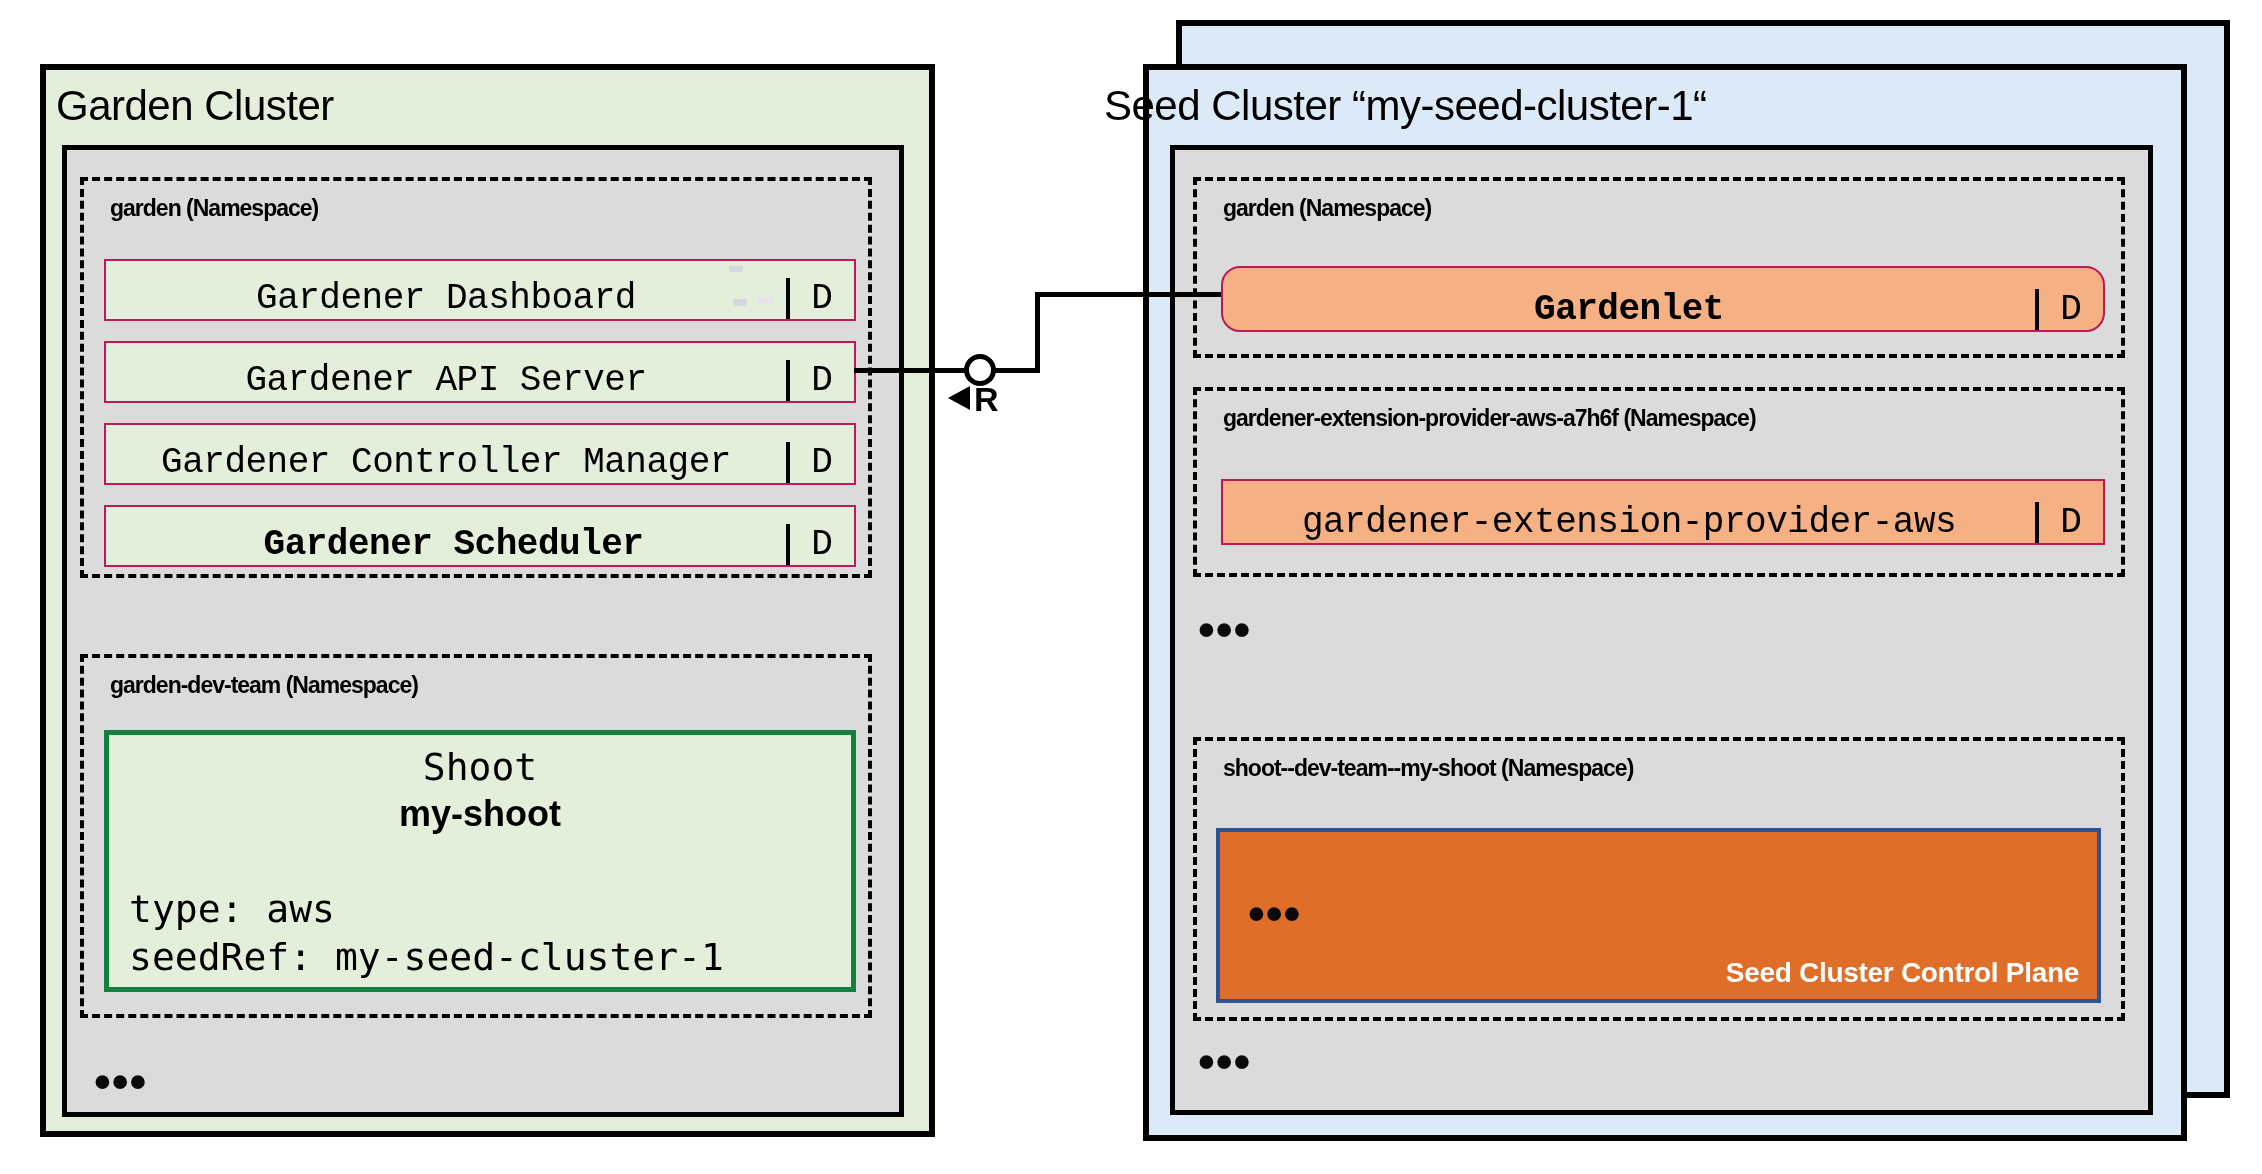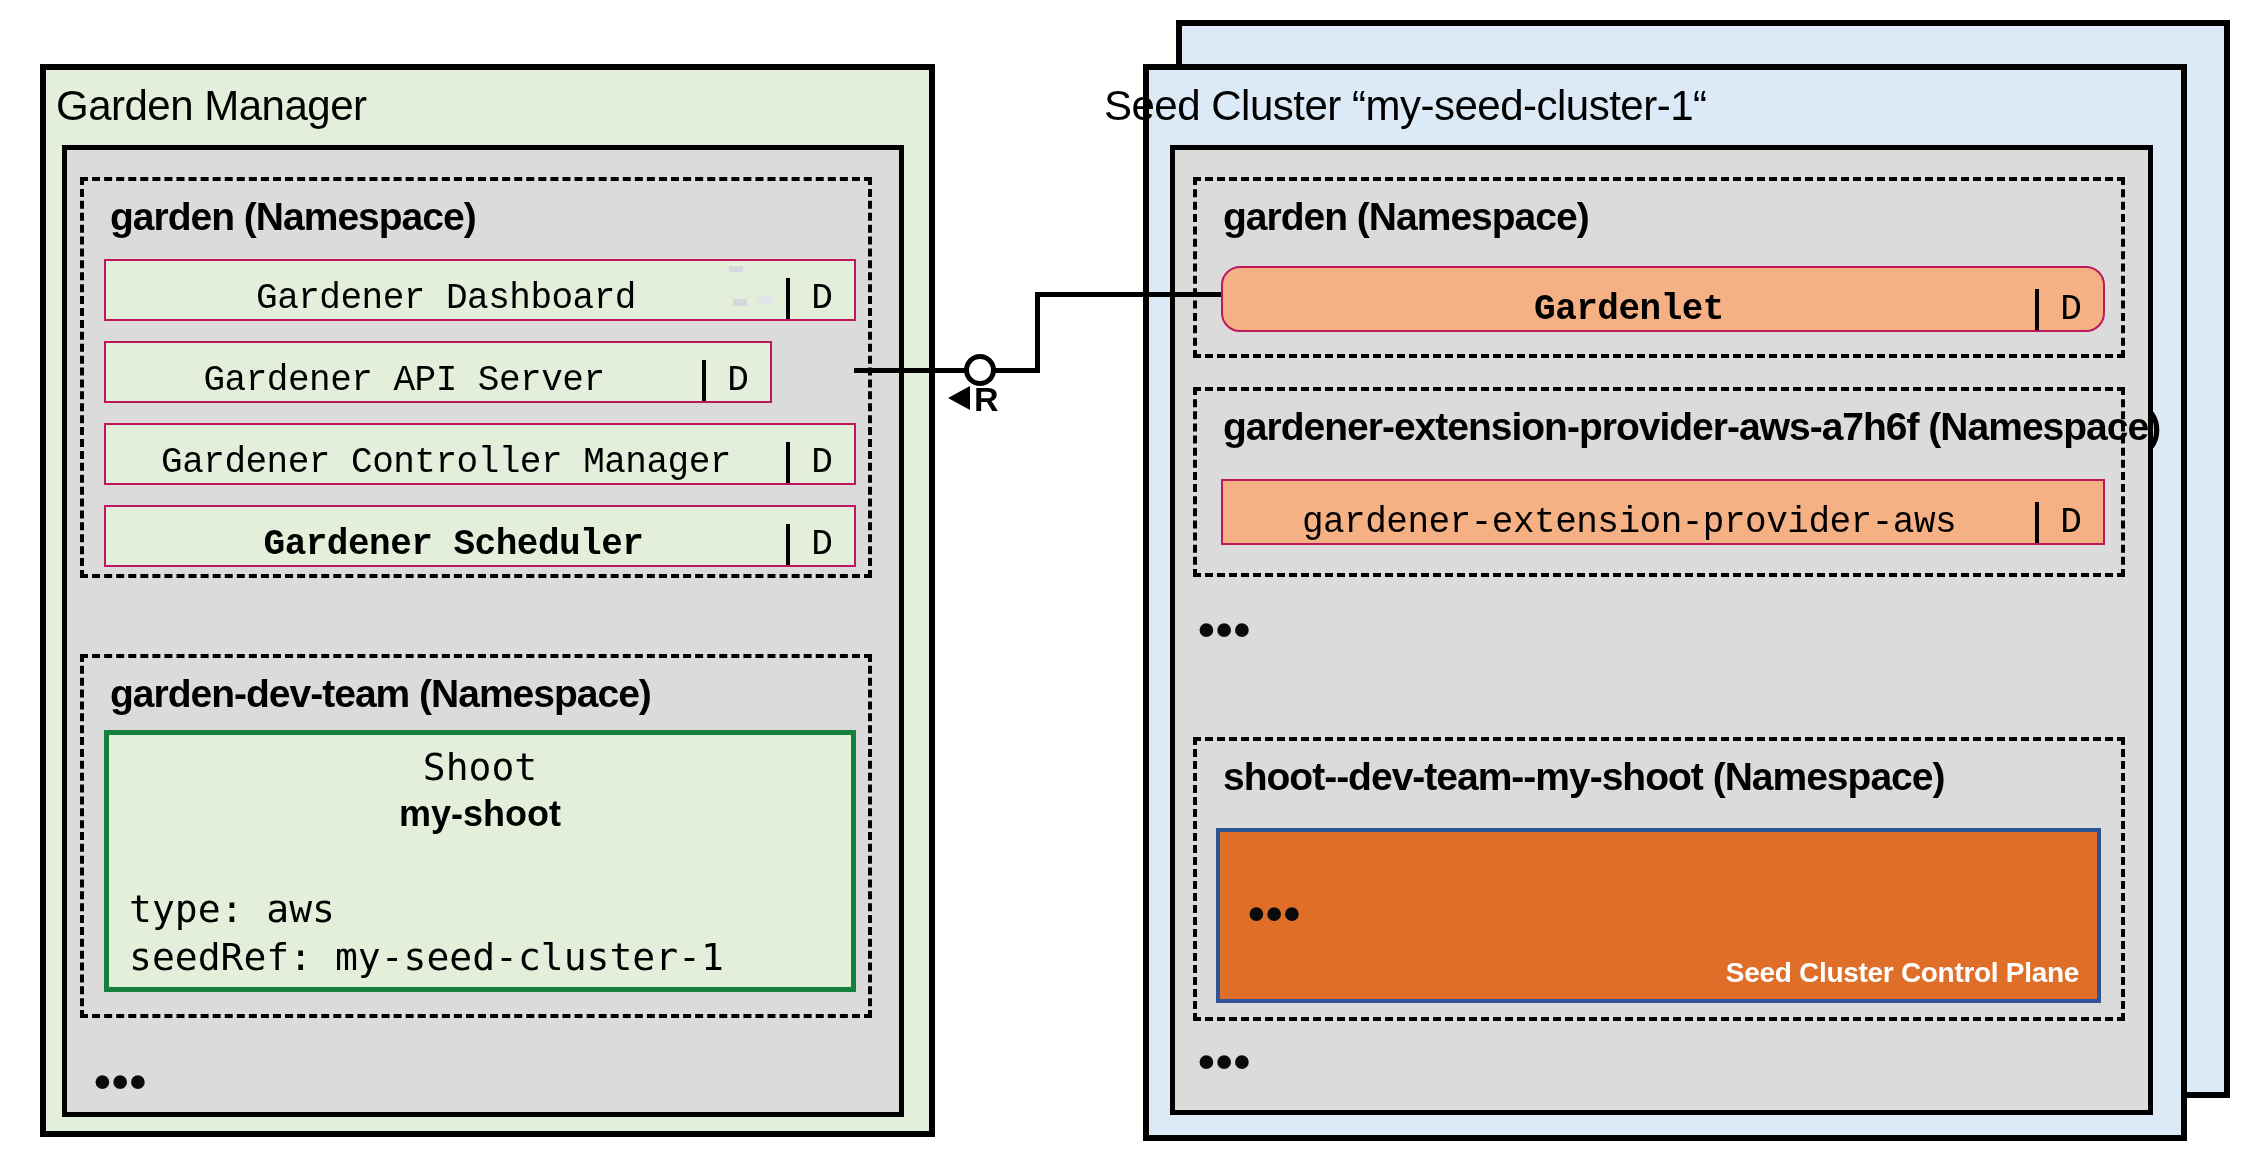--- a/index.html
+++ b/index.html
@@ -10,21 +10,21 @@
     font-family:"Liberation Sans", sans-serif;
     color:#000;
     overflow:hidden;
   }
   .card{position:absolute;border:6px solid #000;box-sizing:border-box;}
   .green{background:var(--green-fill);}
   .blue{background:var(--blue-fill);}
   .graybox{position:absolute;border:5px solid #000;box-sizing:border-box;background:var(--gray-fill);}
   .cluster-title{position:absolute;font-size:42px;letter-spacing:-0.5px;white-space:nowrap;}
   .ns{position:absolute;border:4px dashed #000;box-sizing:border-box;}
-  .ns-label{position:absolute;left:26px;top:14px;font-weight:bold;font-size:39px;letter-spacing:-1px;white-space:nowrap;}
+  .ns-label{position:absolute;left:26px;top:14px;font-weight:bold;font-size:23px;letter-spacing:-1px;white-space:nowrap;}
   .dep-row{position:absolute;display:flex;border:2px solid #be185d;box-sizing:border-box;align-items:flex-end;font-family:Liberation Mono, monospace;}
   .dep-row.greenfill{background:var(--green-fill);}
   .dep-row.orangefill{background:var(--orange-light);}
   .dep-label{flex:1;display:flex;align-items:center;justify-content:center;font-size:36px;letter-spacing:-0.5px;white-space:nowrap;}
   .dep-badge{width:64px;border-left:4px solid #000;display:flex;align-items:center;justify-content:center;font-size:36px;}
   .bold{font-weight:bold;}
   .mono{font-family:"DejaVu Sans Mono", monospace;}
   .ellipsis{position:absolute;font-size:48px;font-weight:900;letter-spacing:1px;line-height:1;color:#0a0a0a;}
   .shoot-box{position:absolute;border:5px solid #15803d;box-sizing:border-box;background:var(--green-fill);}
   .shoot-kind{position:absolute;left:0;right:0;top:10px;text-align:center;font-size:38px;}
@@ -38,33 +38,33 @@
   .cp-label{position:absolute;right:18px;bottom:10px;color:#fff;font-weight:bold;font-size:28px;letter-spacing:-0.3px;white-space:nowrap;}
   .ghost{position:absolute;border-radius:1px;}
 </style>
 </head>
 <body>
 
 <div id="canvas">
 
   <div class="card green" style="left:40px;top:64px;width:895px;height:1073px;">
   </div>
-  <div class="cluster-title" style="left:56px;top:82px;">Garden Manager</div>
+  <div class="cluster-title" style="left:56px;top:82px;">Garden Cluster</div>
 
   <div class="graybox" style="left:62px;top:145px;width:842px;height:972px;"></div>
 
   <div class="ns" style="left:80px;top:177px;width:792px;height:401px;">
     <div class="ns-label">garden (Namespace)</div>
 
     <div class="dep-row greenfill" style="left:20px;top:78px;width:752px;height:62px;">
       <div class="dep-label">Gardener Dashboard</div>
       <div class="dep-badge">D</div>
     </div>
 
-    <div class="dep-row greenfill" style="left:20px;top:160px;width:668px;height:62px;">
+    <div class="dep-row greenfill" style="left:20px;top:160px;width:752px;height:62px;">
       <div class="dep-label">Gardener API Server</div>
       <div class="dep-badge">D</div>
     </div>
 
     <div class="dep-row greenfill" style="left:20px;top:242px;width:752px;height:62px;">
       <div class="dep-label">Gardener Controller Manager</div>
       <div class="dep-badge">D</div>
     </div>
 
     <div class="dep-row greenfill" style="left:20px;top:324px;width:752px;height:62px;padding-left:15px;">

